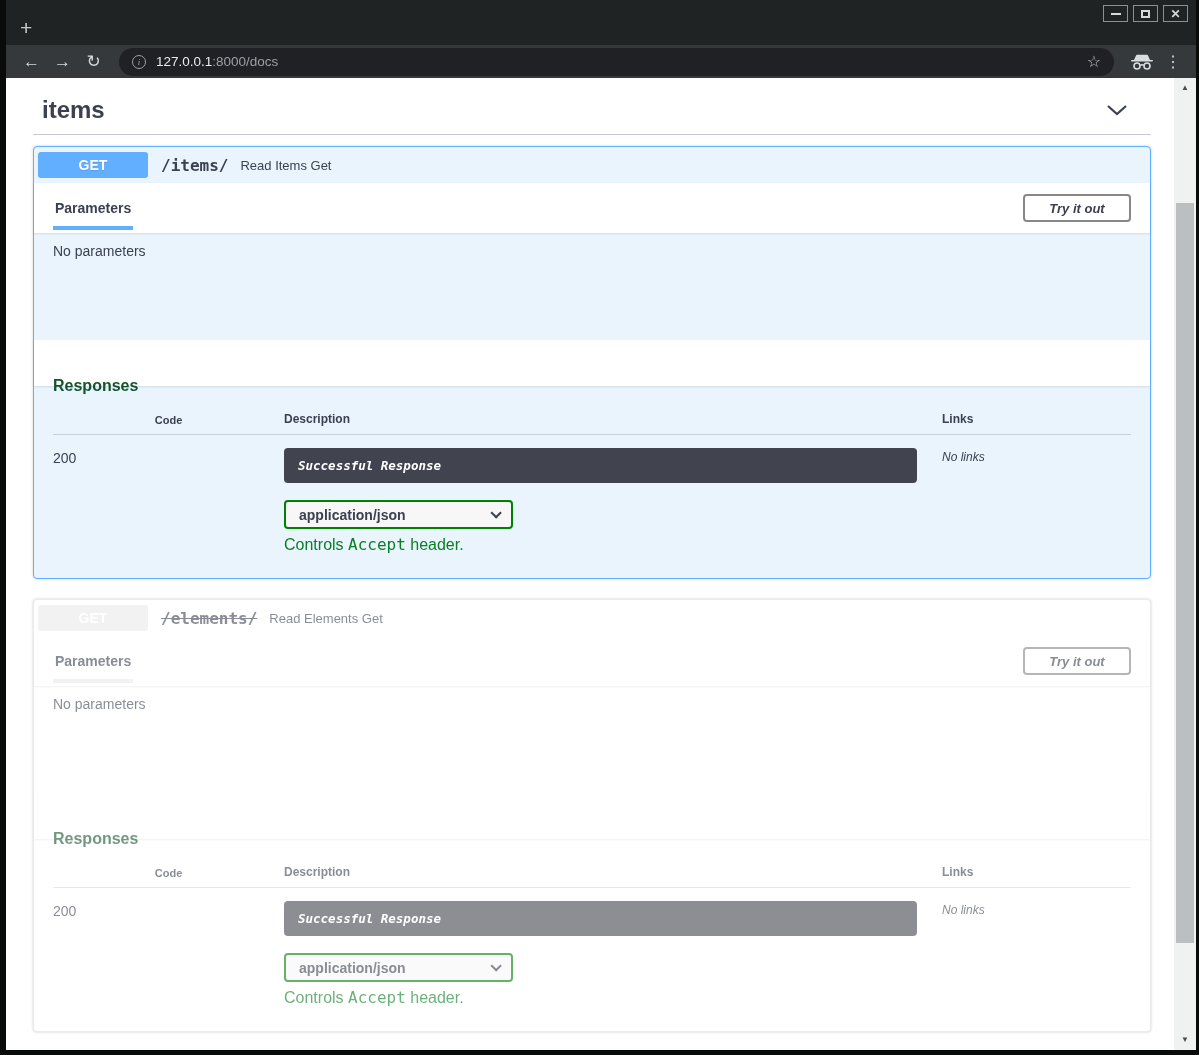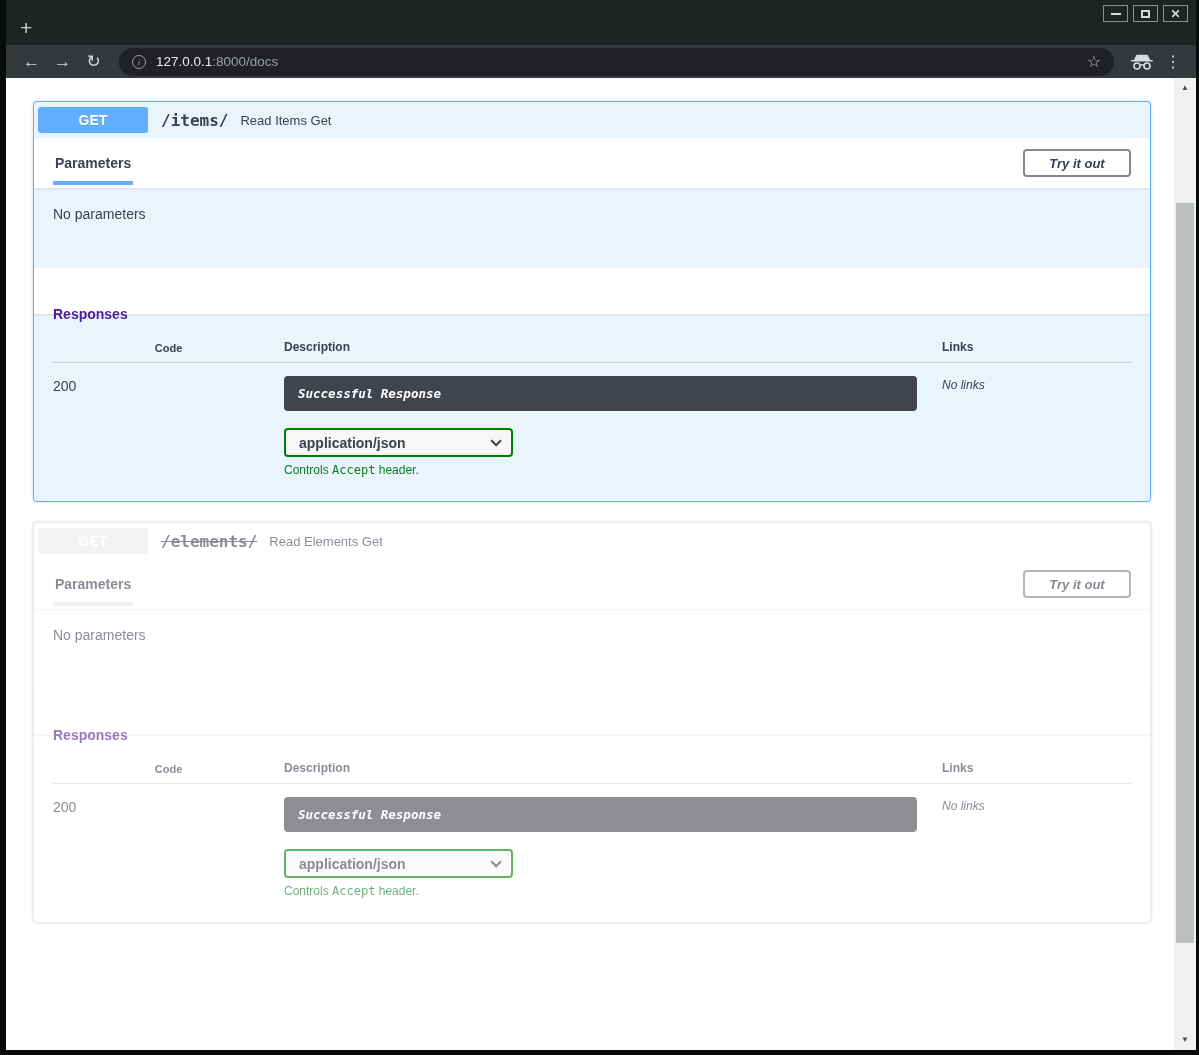--- a/index.html
+++ b/index.html
@@ -51,39 +51,39 @@
   .op-path{ font-family:"DejaVu Sans Mono","Liberation Mono",monospace; font-weight:bold; font-size:16px; color:#3b4151; margin:0 12px 0 13px;}
   .dep-path{ text-decoration:line-through;margin-left:13px;}
   .op-desc{ font-size:13px; color:#3b4151;}
   .warn-row{ padding:14px 19px 20px; font-size:14px; font-weight:bold; color:#3b4151; height:48px;}
   .sec-header{ background:#fff; height:50px; display:flex; align-items:center; padding:0 19px;
     box-shadow:0 1px 2px rgba(0,0,0,.1); position:relative;}
   .param-tab{ font-size:14px; font-weight:bold; color:#3b4151; padding:14px 2px 10px; border-bottom:4px solid #61affe;}
   .deprecated .param-tab{ border-bottom-color:#ebebeb;}
   .tryout-btn{ margin-left:auto; width:108px; height:28px; border:2px solid #878787; border-radius:4px; background:#fff;
     font-family:"Liberation Sans",sans-serif; font-size:13px; font-weight:bold; color:#3b4151;font-style:italic;}
-  .op-body{ height:80px; padding:17px 19px;}
+  .op-body{ height:107px; padding:9px 19px;}
   .no-params{ font-size:14px; color:#3b4151;}
   .resp-header{ background:#fff; height:46px; display:flex; align-items:center; padding:0 19px; box-shadow:0 1px 2px rgba(0,0,0,.1);}
-  .resp-title{ font-size:14px; font-weight:bold; color:#4c1d95;margin-top:46px;}
+  .resp-title{ font-size:16px; font-weight:bold; color:#14532d;margin-top:46px;}
   .resp-table{ padding:14px 19px 24px;}
   .resp-thead{ display:flex; align-items:flex-end; padding:12px 0 8px; border-bottom:1px solid rgba(59,65,81,.2);}
   .col-code{ width:231px;} .col-desc{ flex:1;} .col-links{ width:189px;}
   .th{ font-weight:bold; color:#3b4151;}
   .th.code{ font-size:11px;text-align:center;} .th.small{ font-size:12px;}
   .resp-row{ display:flex; align-items:flex-start; padding-top:13px;}
   .code-val{ font-size:14px; color:#3b4151; padding-top:2px;}
   .resp-box{ width:633px; height:35px; border-radius:4px; background:#41444e; color:#fff; display:flex; align-items:center; padding:0 14px;
     font-family:"DejaVu Sans Mono","Liberation Mono",monospace; font-size:12.5px; font-style:italic; font-weight:bold;}
   .media-select{ margin-top:17px; width:229px; height:29px; border:2px solid #008000; border-radius:4px; background:#f7f7f7;
     display:flex; align-items:center; padding:0 13px;}
   .media-label{ font-size:14px; font-weight:bold; color:#3b4151;}
   .sel-chevron{ margin-left:auto; width:8px; height:8px; border-right:2px solid #3b4151; border-bottom:2px solid #3b4151;
     transform:rotate(45deg) translateY(-3px);}
-  .accept-note{ margin-top:6px; font-size:12px; color:#0a7d23;}
+  .accept-note{ margin-top:6px; font-size:16px; color:#0a7d23;}
   .accept-note .mono{ font-family:"DejaVu Sans Mono","Liberation Mono",monospace;}
   .links-val{ font-size:12px; font-style:italic; color:#3b4151; padding-top:2px;}
 </style>
 </head>
 <body>
 
 <div class="window">
 
   <div class="tabstrip">
     <span class="newtab">+</span>
@@ -113,20 +113,26 @@
       <circle cx="7" cy="12" r="3" fill="none" stroke="#dadce0" stroke-width="1.6"></circle>
       <circle cx="17" cy="12" r="3" fill="none" stroke="#dadce0" stroke-width="1.6"></circle>
       <path d="M10 11.5 q2 -1.5 4 0" fill="none" stroke="#dadce0" stroke-width="1.4"></path>
     </svg>
     <span class="menu-ic">⋮</span>
   </div>
 
   <div class="content">
     <div class="swagger">
 
+      <div class="tag-header">
+        <span class="tag-title">items</span>
+        <svg class="tag-chevron" width="22" height="12" viewBox="0 0 22 12">
+          <polyline points="2,2 11,10 20,2" fill="none" stroke="#3b4151" stroke-width="2.2"></polyline>
+        </svg>
+      </div>
 
       <div class="opblock get">
         <div class="op-summary">
           <span class="method-badge">GET</span>
           <span class="op-path">/items/</span>
           <span class="op-desc">Read Items Get</span>
         </div>
         <div class="sec-header">
           <span class="param-tab">Parameters</span>
           <button class="tryout-btn">Try it out</button>

